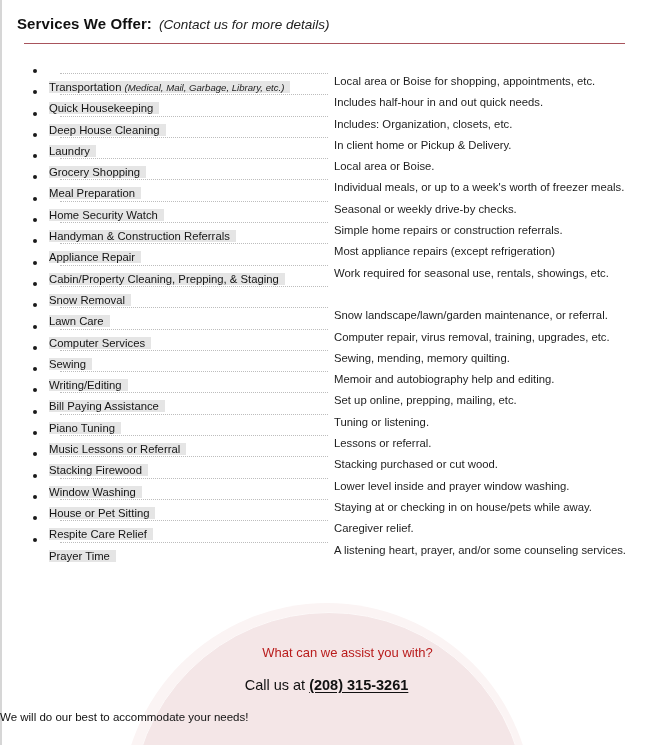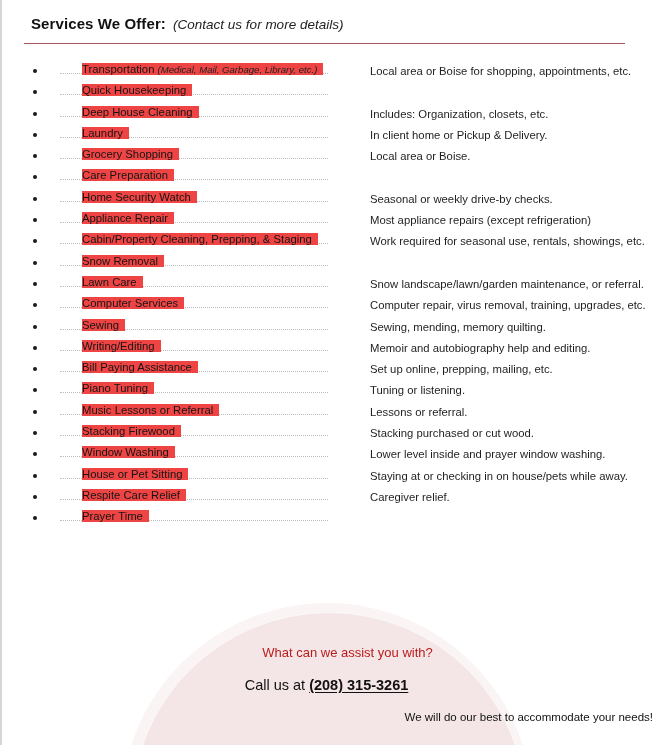--- a/index.html
+++ b/index.html
@@ -18,21 +18,21 @@
   .left-border {
     position: absolute;
     left: 0;
     top: 0;
     width: 2px;
     height: 745px;
     background: #d6d6d6;
   }
   .heading {
     position: absolute;
-    left: 31px;
+    left: 17px;
     top: 15px;
     font-size: 15px;
     white-space: nowrap;
   }
   .heading .title {
     font-weight: bold;
     color: #111;
     letter-spacing: 0.1px;
   }
   .heading .subtitle {
@@ -69,50 +69,48 @@
     left: 33px;
     top: 8px;
     width: 4px;
     height: 4px;
     border-radius: 50%;
     background: #1a1a1a;
   }
   .service-name {
     position: absolute;
     left: 49px;
-    top: 2px;
+    top: 20px;
     font-size: 11.3px;
     color: #151515;
     white-space: nowrap;
-    background: #ef4444;
+    background: #e5e5e5;
     padding-right: 6px;
     z-index: 2;
-    margin-left: 33px;
   }
   .service-name .note {
     font-style: italic;
     font-size: 9.6px;
     color: #222;
   }
   .leader {
     position: absolute;
     left: 60px;
     right: 325px;
     top: 12px;
     border-bottom: 1px dotted #bdbdbd;
     z-index: 1;
   }
   .service-desc {
     position: absolute;
     left: 334px;
-    top: 4px;
+    top: 14px;
     font-size: 11.3px;
     color: #1e1e1e;
     white-space: nowrap;
-    margin-left: 36px;
   }
   .cta-halo {
     position: absolute;
     left: 121px;
     top: 603px;
     width: 412px;
     height: 412px;
     border-radius: 50%;
     background: #fbf4f4;
   }
@@ -149,21 +147,21 @@
     color: #111;
     font-weight: bold;
     text-decoration: underline;
     text-underline-offset: 2px;
   }
   .cta-note {
     position: absolute;
     left: 0;
     width: 653px;
     top: 711px;
-    text-align: right;
+    text-align: left;
     font-size: 11.5px;
     color: #111;
   }
 </style>
 </head>
 <body>
 
 <div class="left-border"></div>
 
 <div class="heading">
@@ -176,20 +174,21 @@
   <li class="service-row">
     <span class="bullet"></span>
     <span class="service-name"><span>Transportation</span> <span class="note">(Medical, Mail, Garbage, Library, etc.)</span></span>
     <span class="leader"></span>
     <span class="service-desc">Local area or Boise for shopping, appointments, etc.</span>
   </li>
   <li class="service-row">
     <span class="bullet"></span>
     <span class="service-name">Quick Housekeeping</span>
     <span class="leader"></span>
+    <span class="service-desc">Includes half-hour in and out quick needs.</span>
   </li>
   <li class="service-row">
     <span class="bullet"></span>
     <span class="service-name">Deep House Cleaning</span>
     <span class="leader"></span>
     <span class="service-desc">Includes: Organization, closets, etc.</span>
   </li>
   <li class="service-row">
     <span class="bullet"></span>
     <span class="service-name">Laundry</span>
@@ -197,31 +196,38 @@
     <span class="service-desc">In client home or Pickup &amp; Delivery.</span>
   </li>
   <li class="service-row">
     <span class="bullet"></span>
     <span class="service-name">Grocery Shopping</span>
     <span class="leader"></span>
     <span class="service-desc">Local area or Boise.</span>
   </li>
   <li class="service-row">
     <span class="bullet"></span>
-    <span class="service-name">Care Preparation</span>
-    <span class="leader"></span>
+    <span class="service-name">Meal Preparation</span>
+    <span class="leader"></span>
+    <span class="service-desc">Individual meals, or up to a week's worth of freezer meals.</span>
   </li>
   <li class="service-row">
     <span class="bullet"></span>
     <span class="service-name">Home Security Watch</span>
     <span class="leader"></span>
     <span class="service-desc">Seasonal or weekly drive-by checks.</span>
   </li>
   <li class="service-row">
     <span class="bullet"></span>
+    <span class="service-name">Handyman &amp; Construction Referrals</span>
+    <span class="leader"></span>
+    <span class="service-desc">Simple home repairs or construction referrals.</span>
+  </li>
+  <li class="service-row">
+    <span class="bullet"></span>
     <span class="service-name">Appliance Repair</span>
     <span class="leader"></span>
     <span class="service-desc">Most  appliance repairs (except refrigeration)</span>
   </li>
   <li class="service-row">
     <span class="bullet"></span>
     <span class="service-name">Cabin/Property Cleaning, Prepping, &amp; Staging</span>
     <span class="leader"></span>
     <span class="service-desc">Work required for seasonal use, rentals, showings, etc.</span>
   </li>
@@ -293,20 +299,21 @@
   <li class="service-row">
     <span class="bullet"></span>
     <span class="service-name">Respite Care Relief</span>
     <span class="leader"></span>
     <span class="service-desc">Caregiver relief.</span>
   </li>
   <li class="service-row">
     <span class="bullet"></span>
     <span class="service-name">Prayer Time</span>
     <span class="leader"></span>
+    <span class="service-desc">A listening heart, prayer, and/or some counseling services.</span>
   </li>
 </ul>
 
 <div class="cta-halo"></div>
 <div class="cta-circle"></div>
 
 <div class="cta-question">What can we assist you with?</div>
 <div class="cta-call">
   <span>Call us at</span>
   <a>(208) 315-3261</a>

